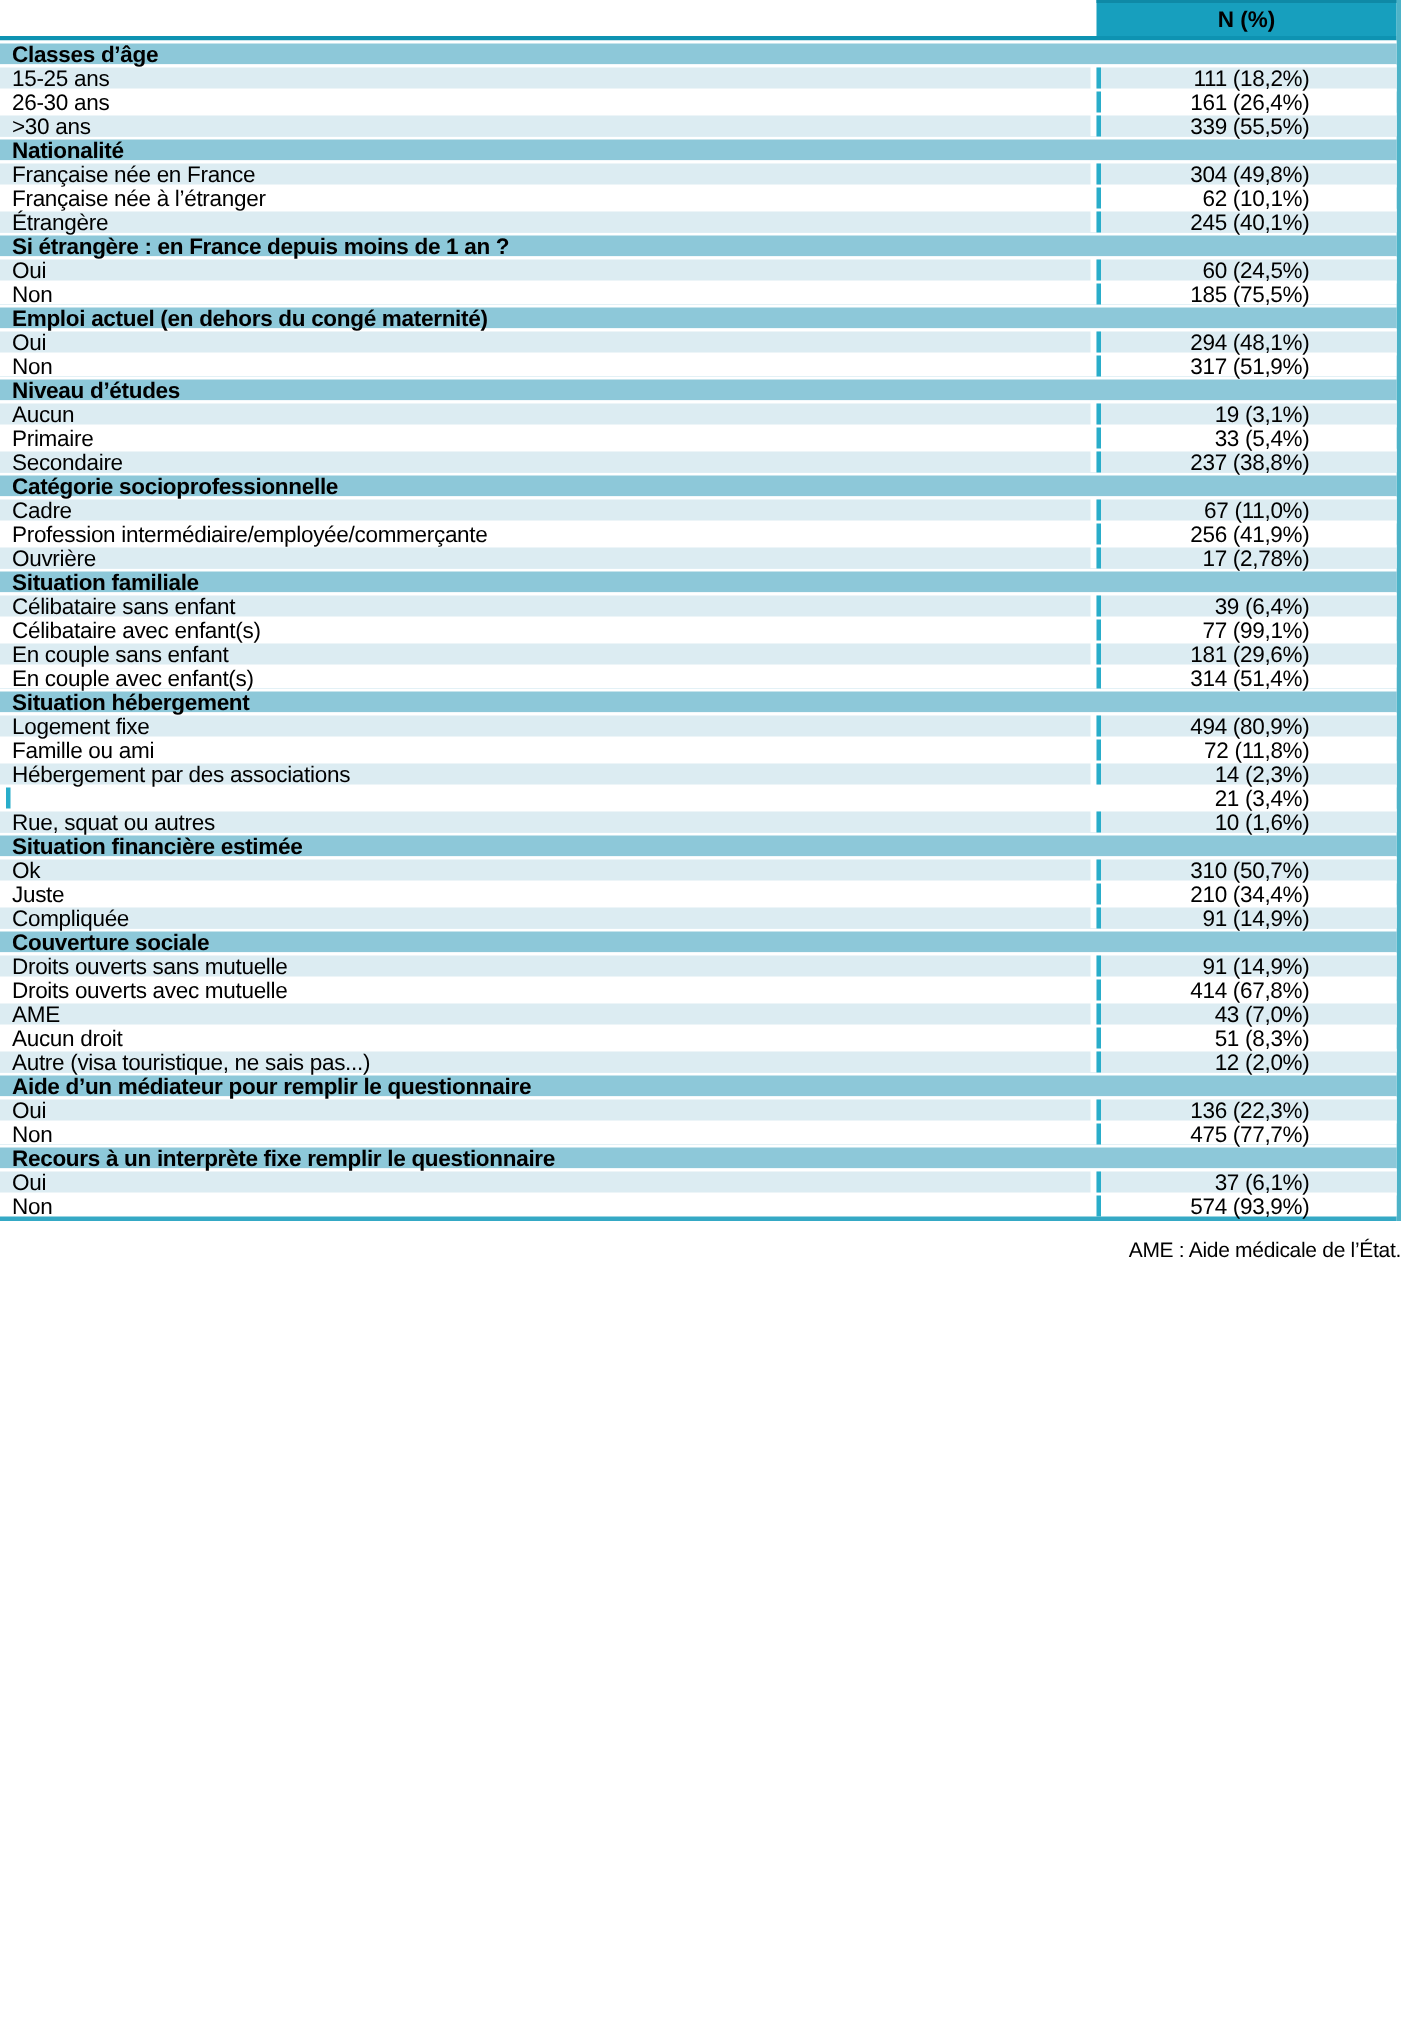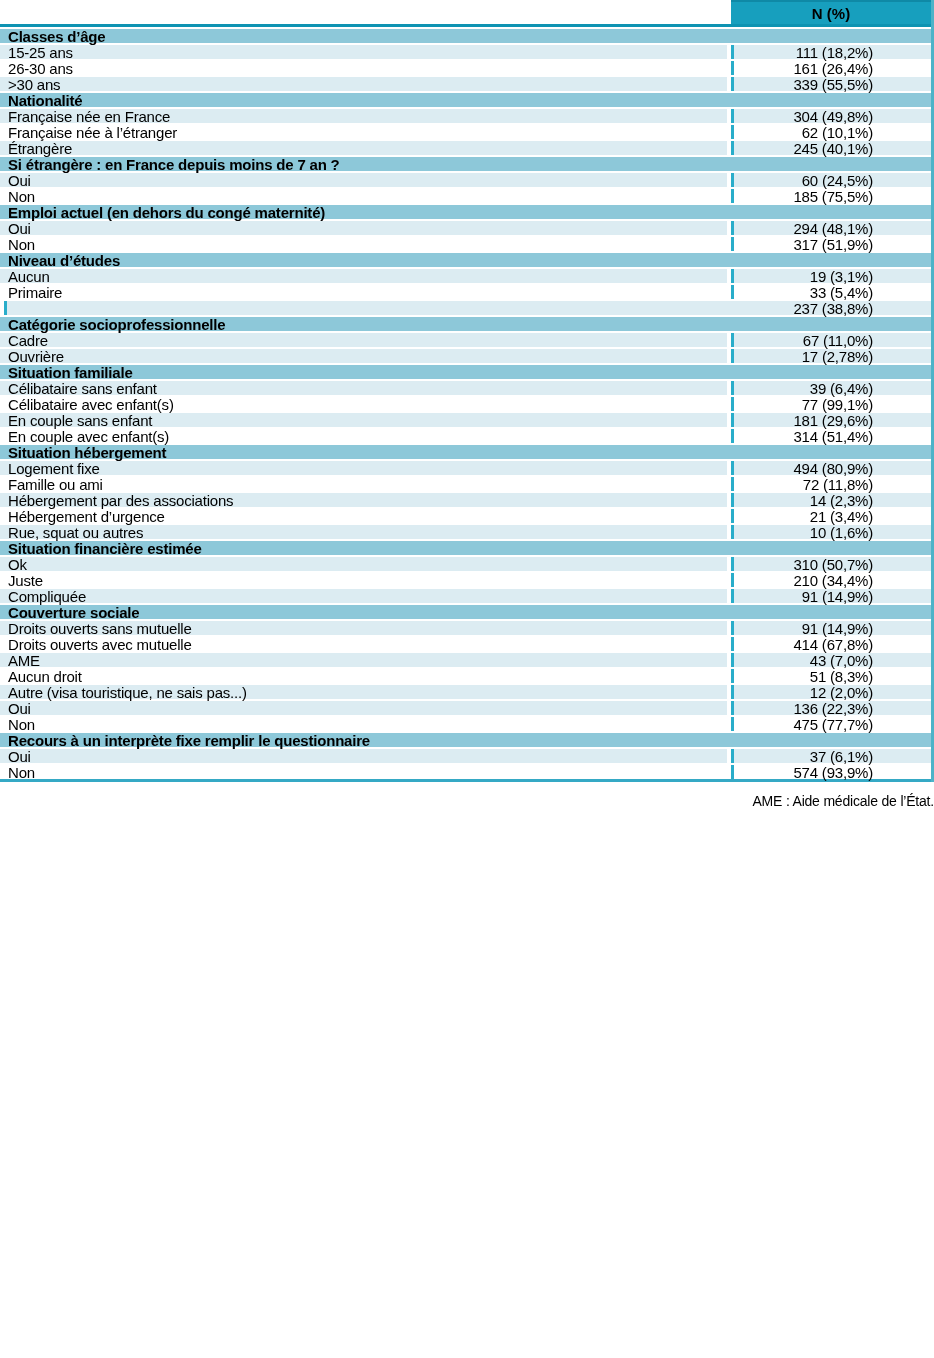--- a/index.html
+++ b/index.html
@@ -95,21 +95,21 @@
           <div class="cell-value">304 (49,8%)</div>
         </div>
         <div class="row data">
           <div class="cell-label">Française née à l’étranger</div>
           <div class="cell-value">62 (10,1%)</div>
         </div>
         <div class="row data alt">
           <div class="cell-label">Étrangère</div>
           <div class="cell-value">245 (40,1%)</div>
         </div>
-        <div class="row section">Si étrangère : en France depuis moins de 7 an ?</div>
+        <div class="row section">Si étrangère : en France depuis moins de 1 an ?</div>
         <div class="row data alt">
           <div class="cell-label">Oui</div>
           <div class="cell-value">60 (24,5%)</div>
         </div>
         <div class="row data">
           <div class="cell-label">Non</div>
           <div class="cell-value">185 (75,5%)</div>
         </div>
         <div class="row section">Emploi actuel (en dehors du congé maternité)</div>
         <div class="row data alt">
@@ -123,27 +123,32 @@
         <div class="row section">Niveau d’études</div>
         <div class="row data alt">
           <div class="cell-label">Aucun</div>
           <div class="cell-value">19 (3,1%)</div>
         </div>
         <div class="row data">
           <div class="cell-label">Primaire</div>
           <div class="cell-value">33 (5,4%)</div>
         </div>
         <div class="row data alt">
+          <div class="cell-label">Secondaire</div>
           <div class="cell-value">237 (38,8%)</div>
         </div>
         <div class="row section">Catégorie socioprofessionnelle</div>
         <div class="row data alt">
           <div class="cell-label">Cadre</div>
           <div class="cell-value">67 (11,0%)</div>
         </div>
+        <div class="row data">
+          <div class="cell-label">Profession intermédiaire/employée/commerçante</div>
+          <div class="cell-value">256 (41,9%)</div>
+        </div>
         <div class="row data alt">
           <div class="cell-label">Ouvrière</div>
           <div class="cell-value">17 (2,78%)</div>
         </div>
         <div class="row section">Situation familiale</div>
         <div class="row data alt">
           <div class="cell-label">Célibataire sans enfant</div>
           <div class="cell-value">39 (6,4%)</div>
         </div>
         <div class="row data">
@@ -165,21 +170,20 @@
         </div>
         <div class="row data">
           <div class="cell-label">Famille ou ami</div>
           <div class="cell-value">72 (11,8%)</div>
         </div>
         <div class="row data alt">
           <div class="cell-label">Hébergement par des associations</div>
           <div class="cell-value">14 (2,3%)</div>
         </div>
         <div class="row data">
-          <div class="cell-label">Hébergement d’urgence</div>
           <div class="cell-value">21 (3,4%)</div>
         </div>
         <div class="row data alt">
           <div class="cell-label">Rue, squat ou autres</div>
           <div class="cell-value">10 (1,6%)</div>
         </div>
         <div class="row section">Situation financière estimée</div>
         <div class="row data alt">
           <div class="cell-label">Ok</div>
           <div class="cell-value">310 (50,7%)</div>
@@ -206,20 +210,21 @@
           <div class="cell-value">43 (7,0%)</div>
         </div>
         <div class="row data">
           <div class="cell-label">Aucun droit</div>
           <div class="cell-value">51 (8,3%)</div>
         </div>
         <div class="row data alt">
           <div class="cell-label">Autre (visa touristique, ne sais pas...)</div>
           <div class="cell-value">12 (2,0%)</div>
         </div>
+        <div class="row section">Aide d’un médiateur pour remplir le questionnaire</div>
         <div class="row data alt">
           <div class="cell-label">Oui</div>
           <div class="cell-value">136 (22,3%)</div>
         </div>
         <div class="row data">
           <div class="cell-label">Non</div>
           <div class="cell-value">475 (77,7%)</div>
         </div>
         <div class="row section">Recours à un interprète fixe remplir le questionnaire</div>
         <div class="row data alt">

